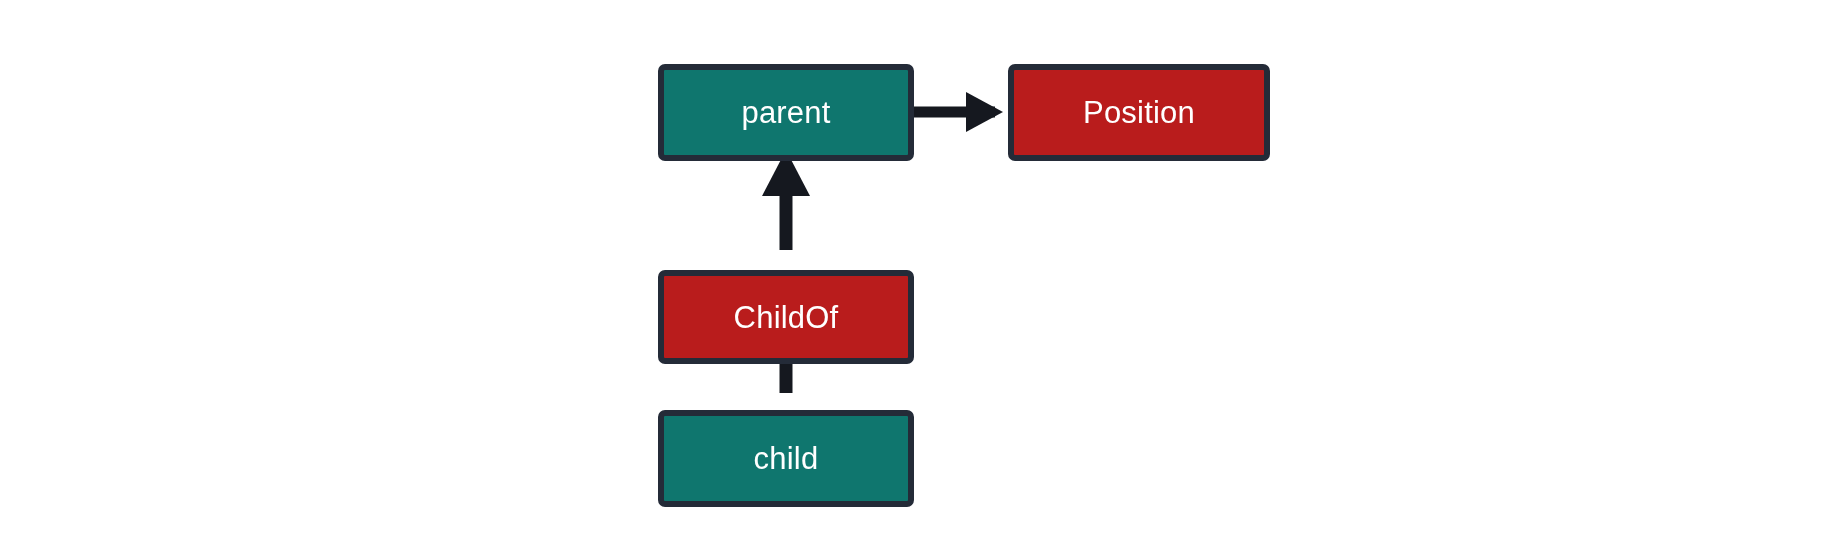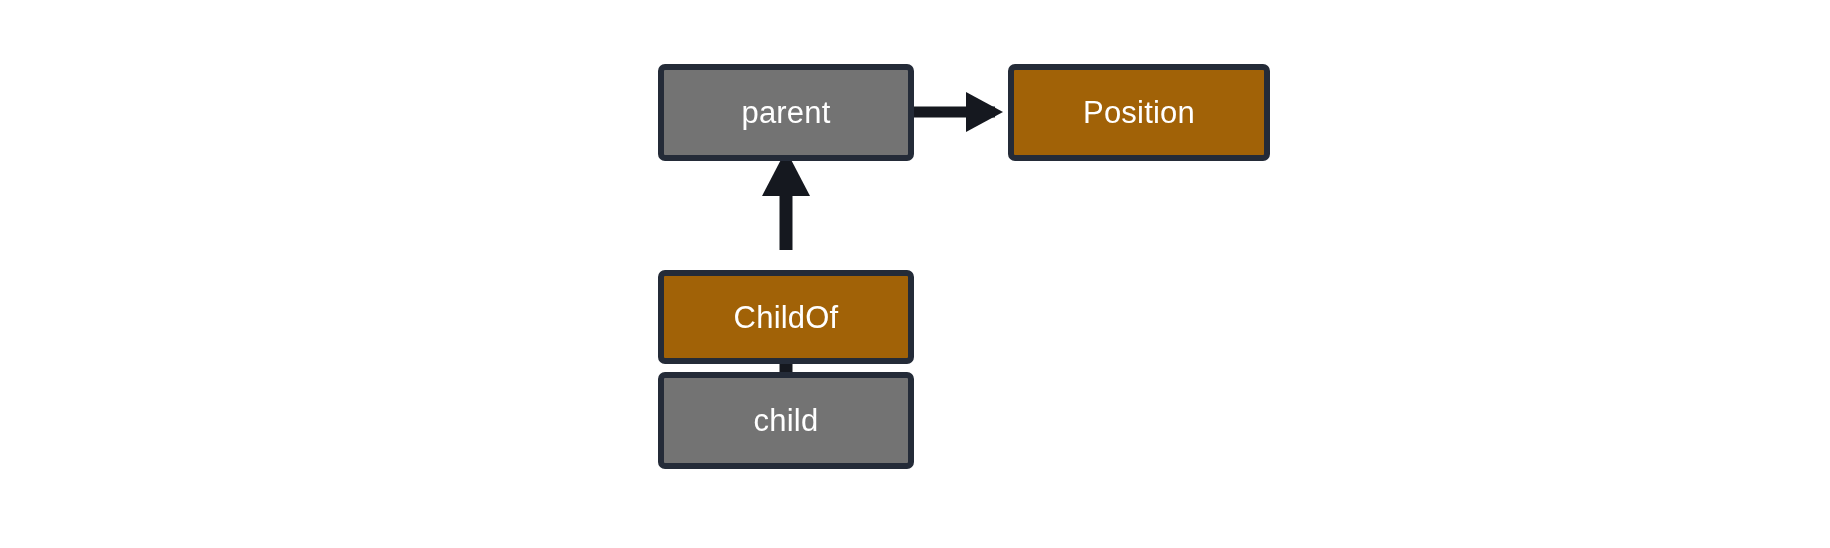--- a/index.html
+++ b/index.html
@@ -39,38 +39,38 @@
     border-radius: 7px;
     border: 6px solid #242b38;
     color: #ffffff;
     font-size: 31px;
     font-weight: 400;
     letter-spacing: 0.2px;
     line-height: 1;
     z-index: 2;
   }
 
-  .node-entity   { background: #737373; }
-  .node-relation { background: #a16207; align-items: center; }
+  .node-entity   { background: #0f766e; }
+  .node-relation { background: #b91c1c; align-items: center; }
 
   
   .node-parent {
     left: 658px;  top: 64px;
     width: 256px; height: 97px;
   }
   .node-position {
     left: 1008px; top: 64px;
     width: 262px; height: 97px;
   }
   .node-childof {
     left: 658px;  top: 245px;
     width: 256px; height: 94px; margin-top: 25px;
   }
   .node-child {
-    left: 658px;  top: 372px;
+    left: 658px;  top: 410px;
     width: 256px; height: 97px;
   }
 </style>
 </head>
 <body>
 
 <div id="diagram-canvas">
 
   <svg class="edge-layer" viewBox="0 0 1830 548" width="1830" height="548" xmlns="http://www.w3.org/2000/svg">
 

